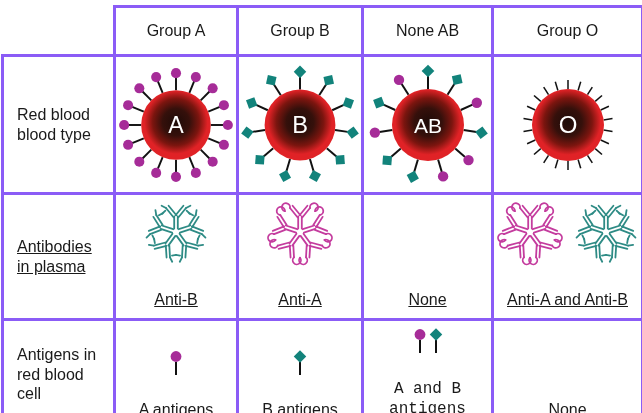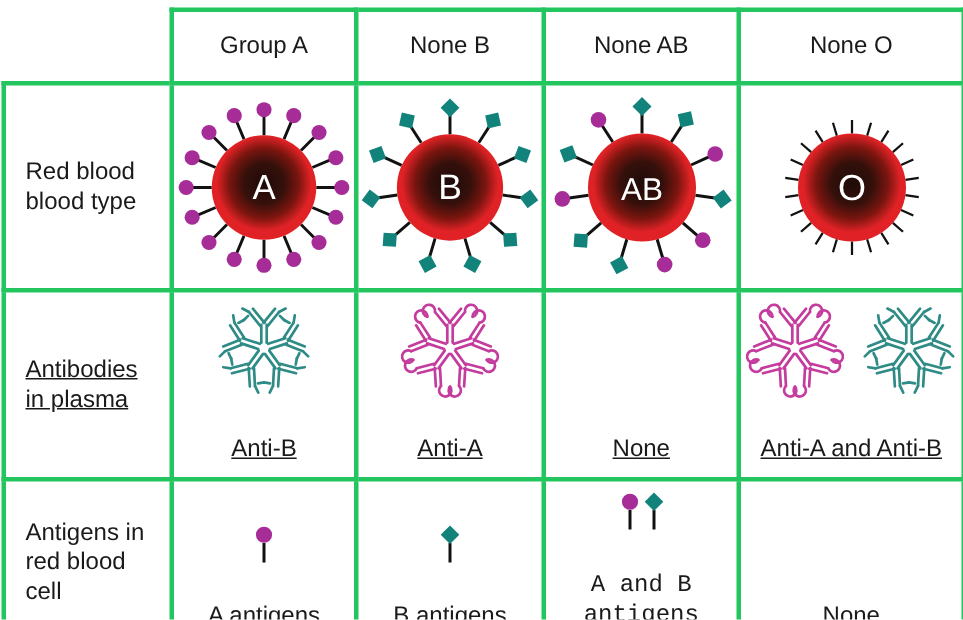--- a/index.html
+++ b/index.html
@@ -4,21 +4,21 @@
 <style>
   html,body{margin:0;padding:0;}
   body{
     width:642px;height:413px;overflow:hidden;background:#fff;
     font-family:"Liberation Sans","DejaVu Sans",sans-serif;color:#1a1a1a;
   }
   table.blood{
     border-collapse:collapse;table-layout:fixed;
     width:640px;margin:5px 0 0 1px;
   }
-  td{border:3px solid #22c55e;padding:0;background:#fff;vertical-align:middle;}
+  td{border:3px solid #8b5cf6;padding:0;background:#fff;vertical-align:middle;}
   td.corner{border:none;background:#fff;}
   tr.header-row td{height:46px;text-align:center;font-size:16px;}
   tr.rbc-row td{height:135px;}
   tr.ab-row td{height:112px;text-decoration:underline;}
   tr.ag-row td{height:92px;border-bottom:7px solid #000;}
   td.rowlabel{
     font-size:16px;line-height:1.22;padding:0 6px 0 13px;
     text-align:left;vertical-align:middle;
   }
   .cellflex{display:flex;align-items:center;justify-content:center;width:100%;height:100%;}
@@ -39,23 +39,23 @@
     <col style="width:112px">
       <col style="width:123px">
       <col style="width:125px">
     <col style="width:130px">
       <col style="width:150px">
   </colgroup>
   <tbody>
       <tr class="header-row">
     <td class="corner"></td>
     <td>Group A</td>
-    <td>None B</td>
+    <td>Group B</td>
     <td>None AB</td>
-    <td>None O</td>
+    <td>Group O</td>
   </tr>
   <tr class="rbc-row">
     <td class="rowlabel">Red blood blood type</td>
     <td>
           <div class="cellflex">
             <svg width="124" height="124" viewBox="0 0 124 124">
     <defs>
                 <radialGradient id="rg0" cx="50%" cy="46%" r="54%">
       <stop offset="0%" stop-color="#1e0b08"></stop>
       <stop offset="36%" stop-color="#35100b"></stop>

